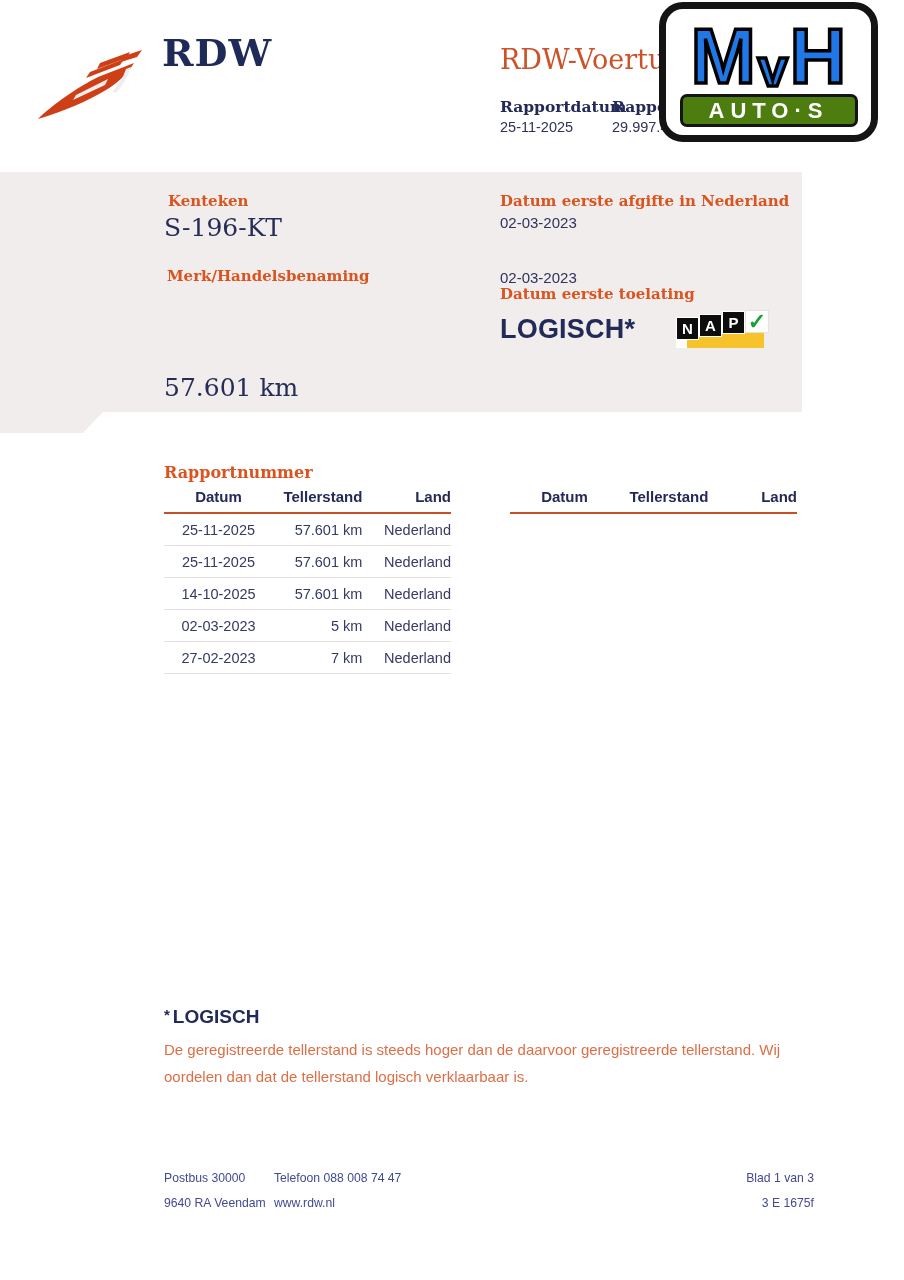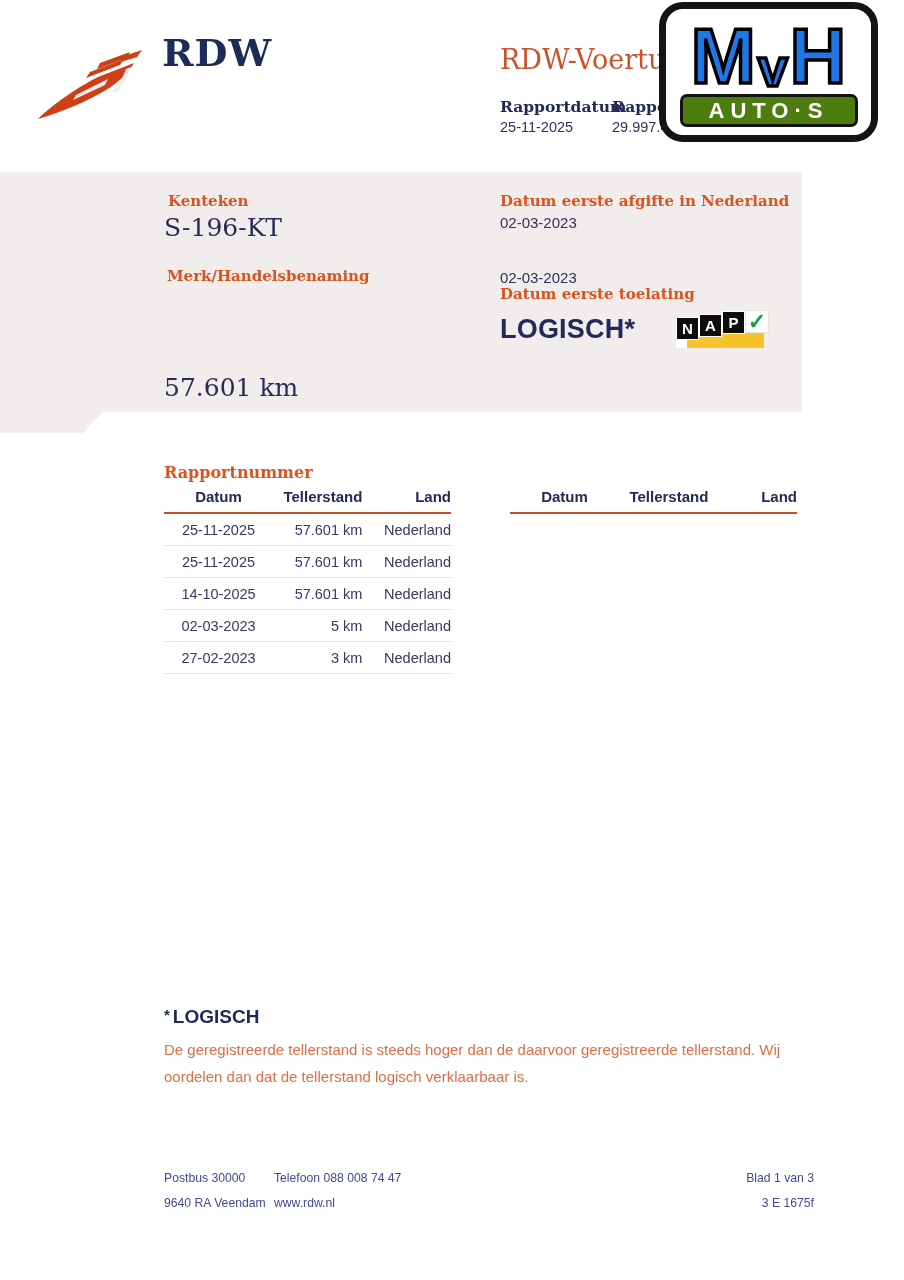--- a/index.html
+++ b/index.html
@@ -163,21 +163,21 @@
           <td class="c-right">57.601 km</td>
           <td class="c-right">Nederland</td>
         </tr>
         <tr>
           <td class="c-left">02-03-2023</td>
           <td class="c-right">5 km</td>
           <td class="c-right">Nederland</td>
         </tr>
         <tr>
           <td class="c-left">27-02-2023</td>
-          <td class="c-right">3 km</td>
+          <td class="c-right">7 km</td>
           <td class="c-right">Nederland</td>
         </tr>
       </tbody>
   </table>
 
   <table class="meter t-right">
     <colgroup>
         <col class="col-d">
         <col class="col-t">
         <col class="col-l">

